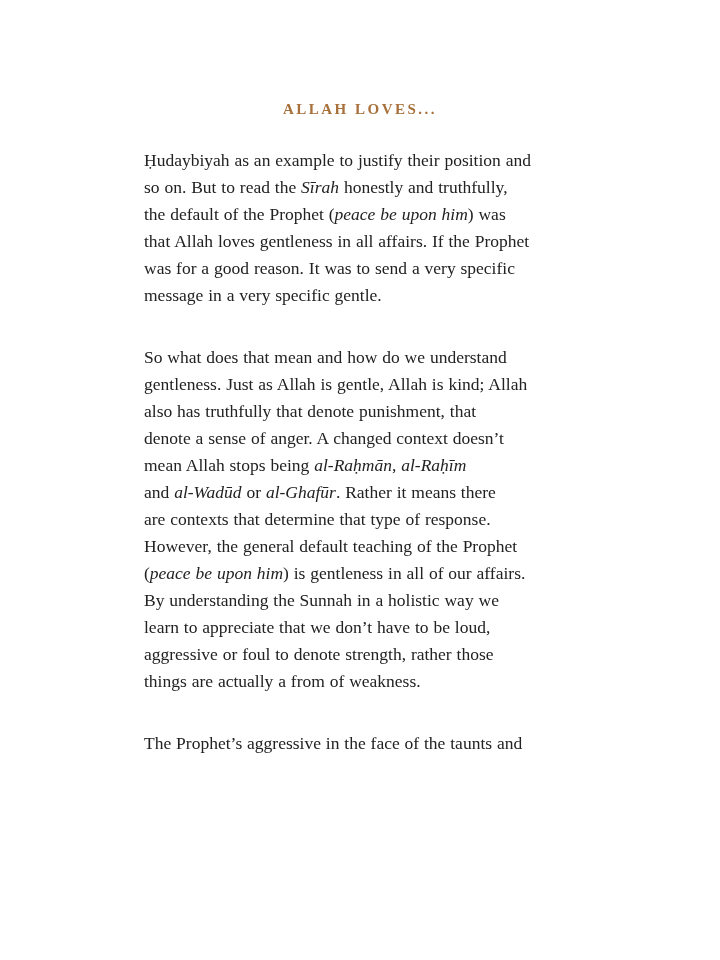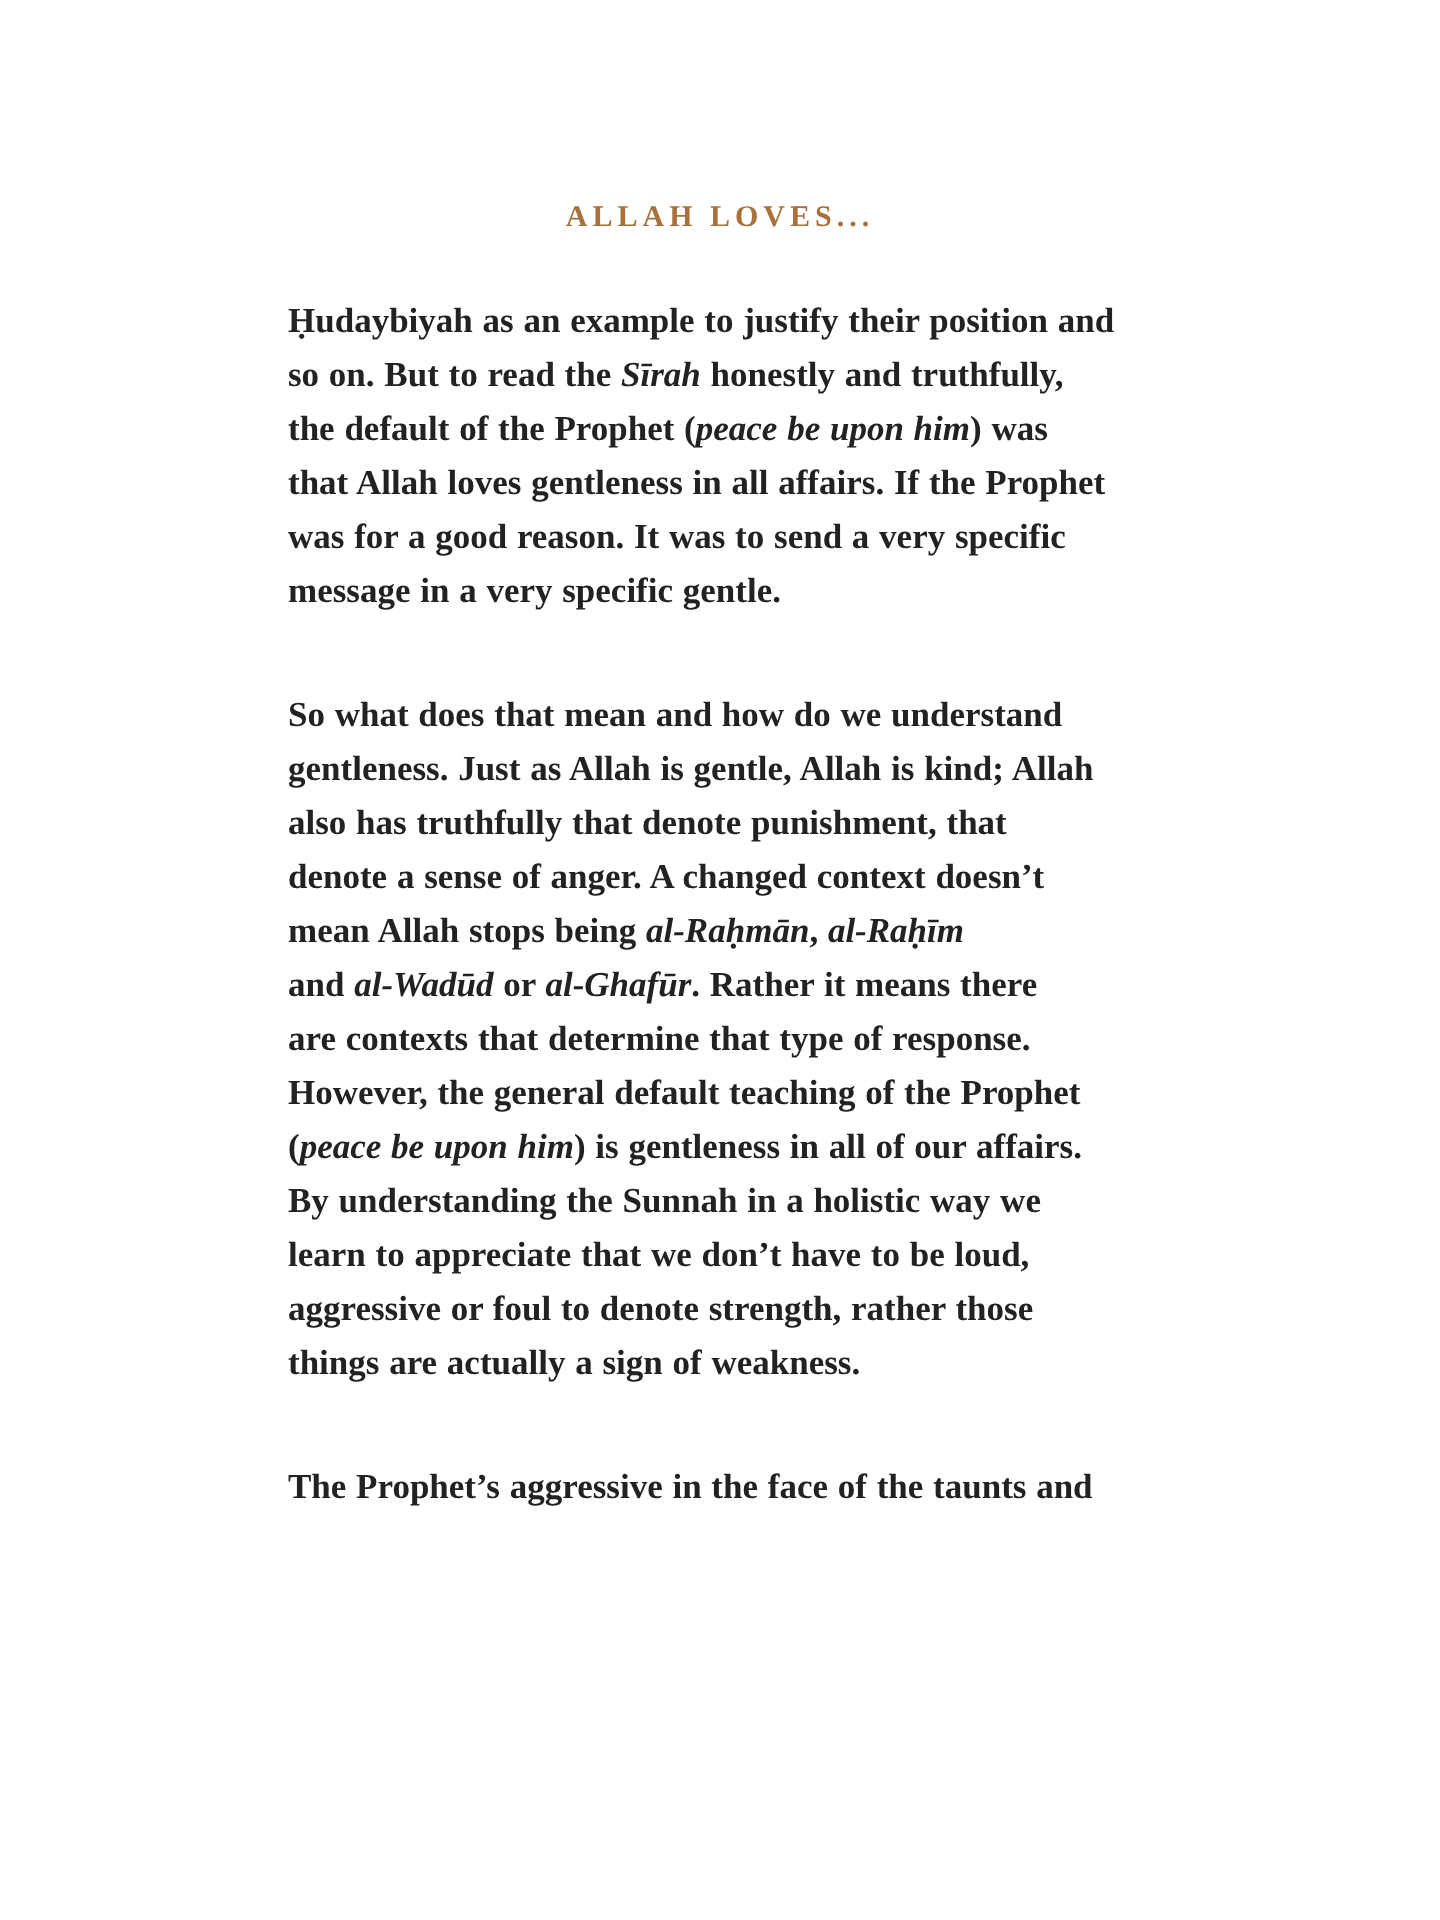--- a/index.html
+++ b/index.html
@@ -34,21 +34,20 @@
     font-size: 17.5px;
     line-height: 27px;
     color: var(--text, #222222);
     word-spacing: 0.5px;
   }
   .paragraph {
     margin: 0 0 35px 0;
   }
   .line {
     white-space: nowrap;
-    font-weight: bold;
   }
   .line em {
     font-style: italic;
   }
   .footer {
     position: absolute;
     top: 832px;
     left: 0;
     width: 100%;
     display: flex;
@@ -87,21 +86,21 @@
         <div class="line">also has truthfully that denote punishment, that</div>
         <div class="line">denote a sense of anger. A changed context doesn’t</div>
         <div class="line">mean Allah stops being <em>al-Raḥmān</em>, <em>al-Raḥīm</em></div>
         <div class="line">and <em>al-Wadūd</em> or <em>al-Ghafūr</em>. Rather it means there</div>
         <div class="line">are contexts that determine that type of response.</div>
         <div class="line">However, the general default teaching of the Prophet</div>
         <div class="line">(<em>peace be upon him</em>) is gentleness in all of our affairs.</div>
         <div class="line">By understanding the Sunnah in a holistic way we</div>
         <div class="line">learn to appreciate that we don’t have to be loud,</div>
         <div class="line">aggressive or foul to denote strength, rather those</div>
-        <div class="line">things are actually a sign of weakness.</div>
+        <div class="line">things are actually a from of weakness.</div>
       </div>
       <div class="paragraph">
         <div class="line">The Prophet’s aggressive in the face of the taunts and</div>
       </div>
     </div>
 
   <div class="footer">
     <div class="page-number">85</div>
     <svg class="ornament" width="30" height="66" viewBox="0 0 30 66" aria-hidden="true">
       <path d="M15 2 C 17 8.5, 21.5 13, 28 15 C 21.5 17, 17 21.5, 15 28 C 13 21.5, 8.5 17, 2 15 C 8.5 13, 13 8.5, 15 2 Z" fill="none" stroke="currentColor" stroke-width="2.2" stroke-linejoin="miter"></path>

